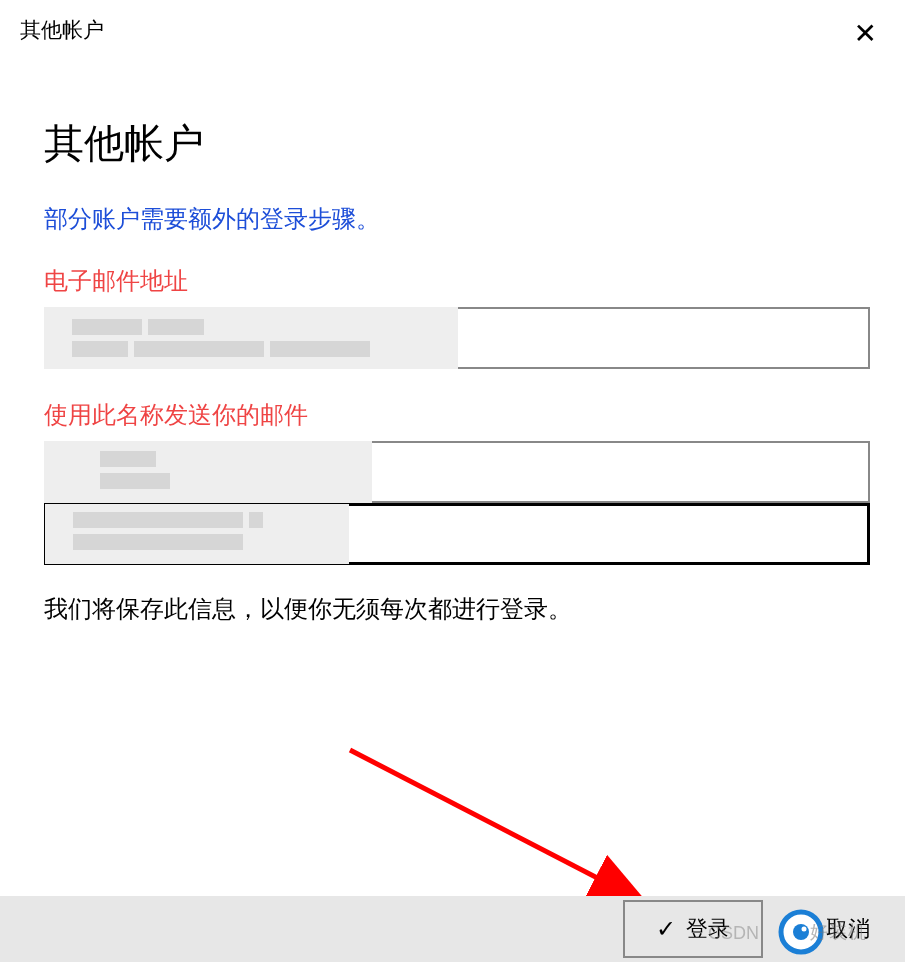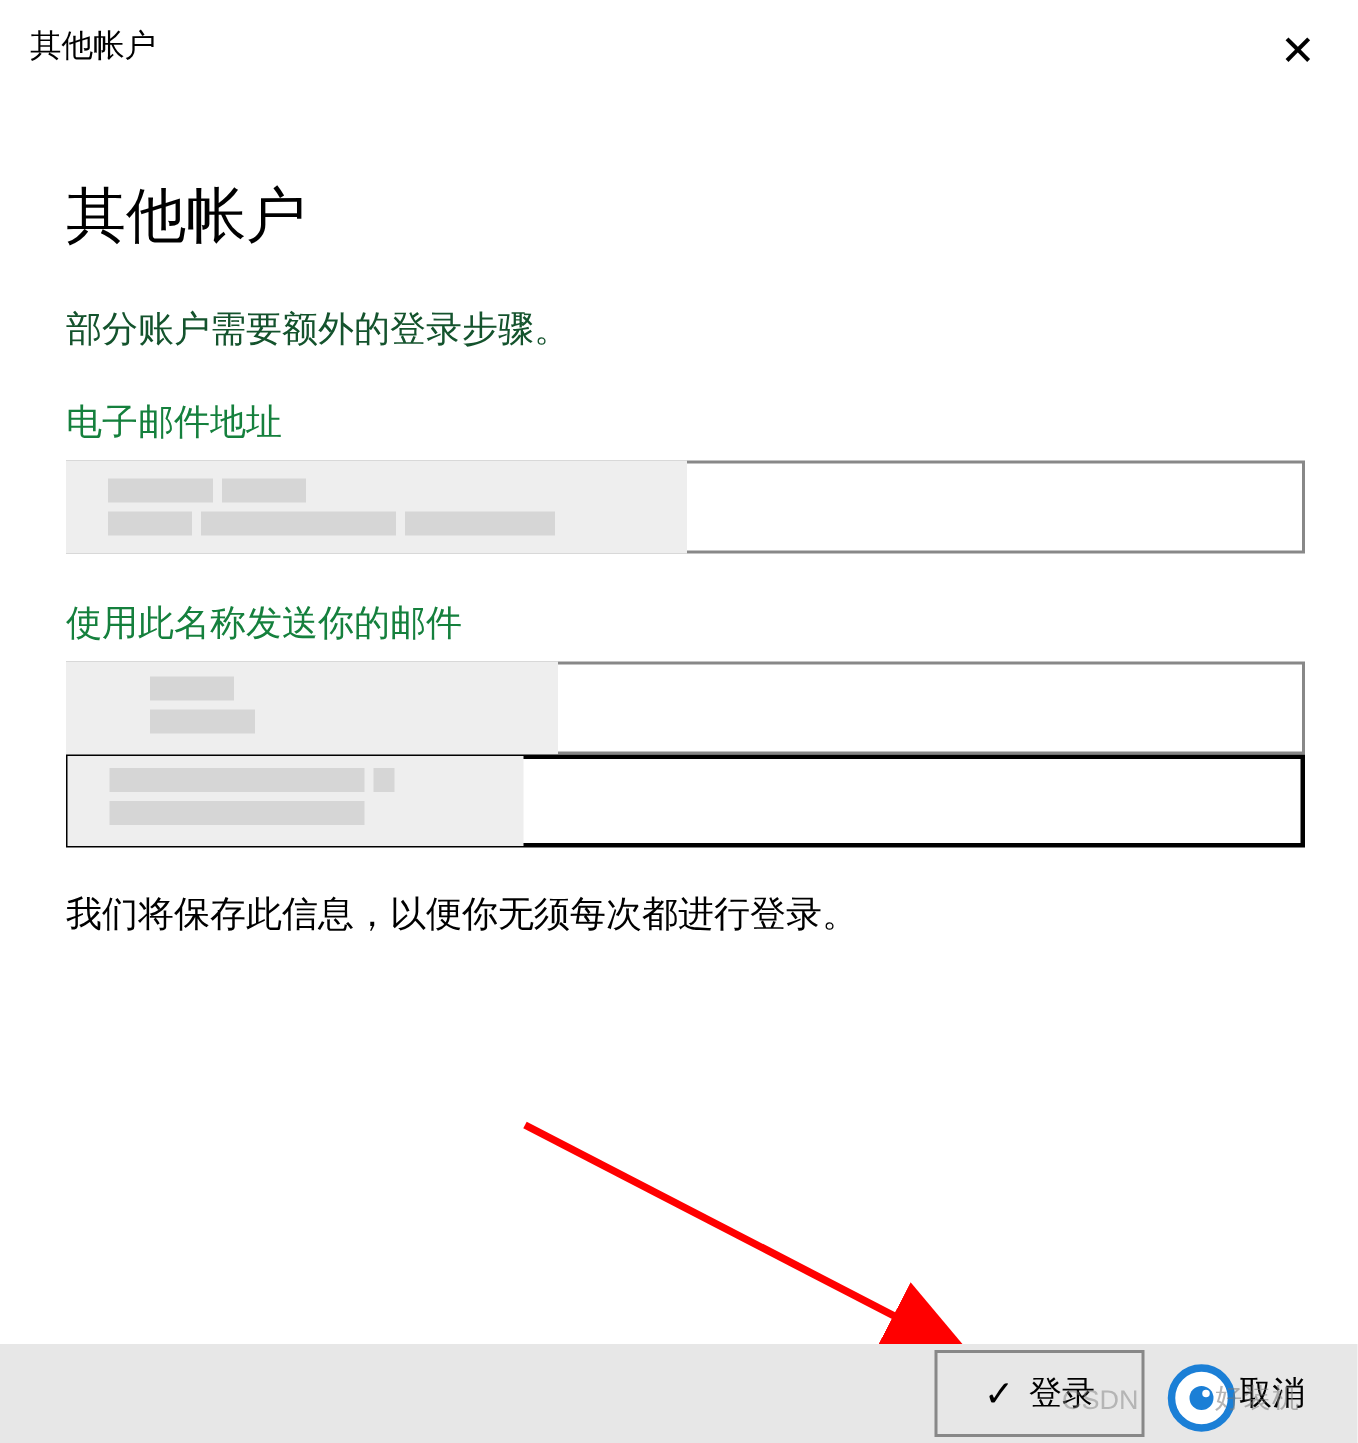--- a/index.html
+++ b/index.html
@@ -4,24 +4,24 @@
 <style>
   * { box-sizing: border-box; margin: 0; padding: 0; }
   html, body { width: 905px; height: 962px; background: #fff; font-family: "Microsoft YaHei", "Segoe UI", sans-serif; color: #000; overflow: hidden; }
   
   .titlebar { display: flex; align-items: flex-start; justify-content: space-between; padding: 16px 20px 0 20px; }
   .titlebar-text { font-size: 21px; color: #000; }
   .close-x { font-size: 28px; line-height: 1; cursor: pointer; padding: 4px 8px; font-weight: 300; }
   
   .content { padding: 40px 44px 0 44px; }
   .heading { font-size: 40px; font-weight: 400; margin-top: 24px; margin-bottom: 32px; }
-  .subtext { font-size: 24px; color: #14532d; margin-bottom: 18px; }
+  .subtext { font-size: 24px; color: #1d4ed8; margin-bottom: 18px; }
   .learn-more { font-size: 24px; color: #888; margin-bottom: 48px; display: inline-block; }
   
-  .form-label { font-size: 24px; color: #15803d; margin-bottom: 10px; margin-top: 30px; }
+  .form-label { font-size: 24px; color: #ef4444; margin-bottom: 10px; margin-top: 30px; }
   
   .field-wrap { position: relative; width: 826px; height: 62px; border: 2px solid #888; background: #fff; }
   .field-wrap.active { border: 3px solid #000; }
   
   .pix-overlay { position: absolute; top: -2px; left: -2px; bottom: -2px; background: #eee; }
   .pix-overlay.w1 { width: 414px; }
   .pix-overlay.w2 { width: 328px; }
   .pix-overlay.w3 { width: 304px; }
   
   .pix-row { display: flex; gap: 6px; padding-left: 28px; }

